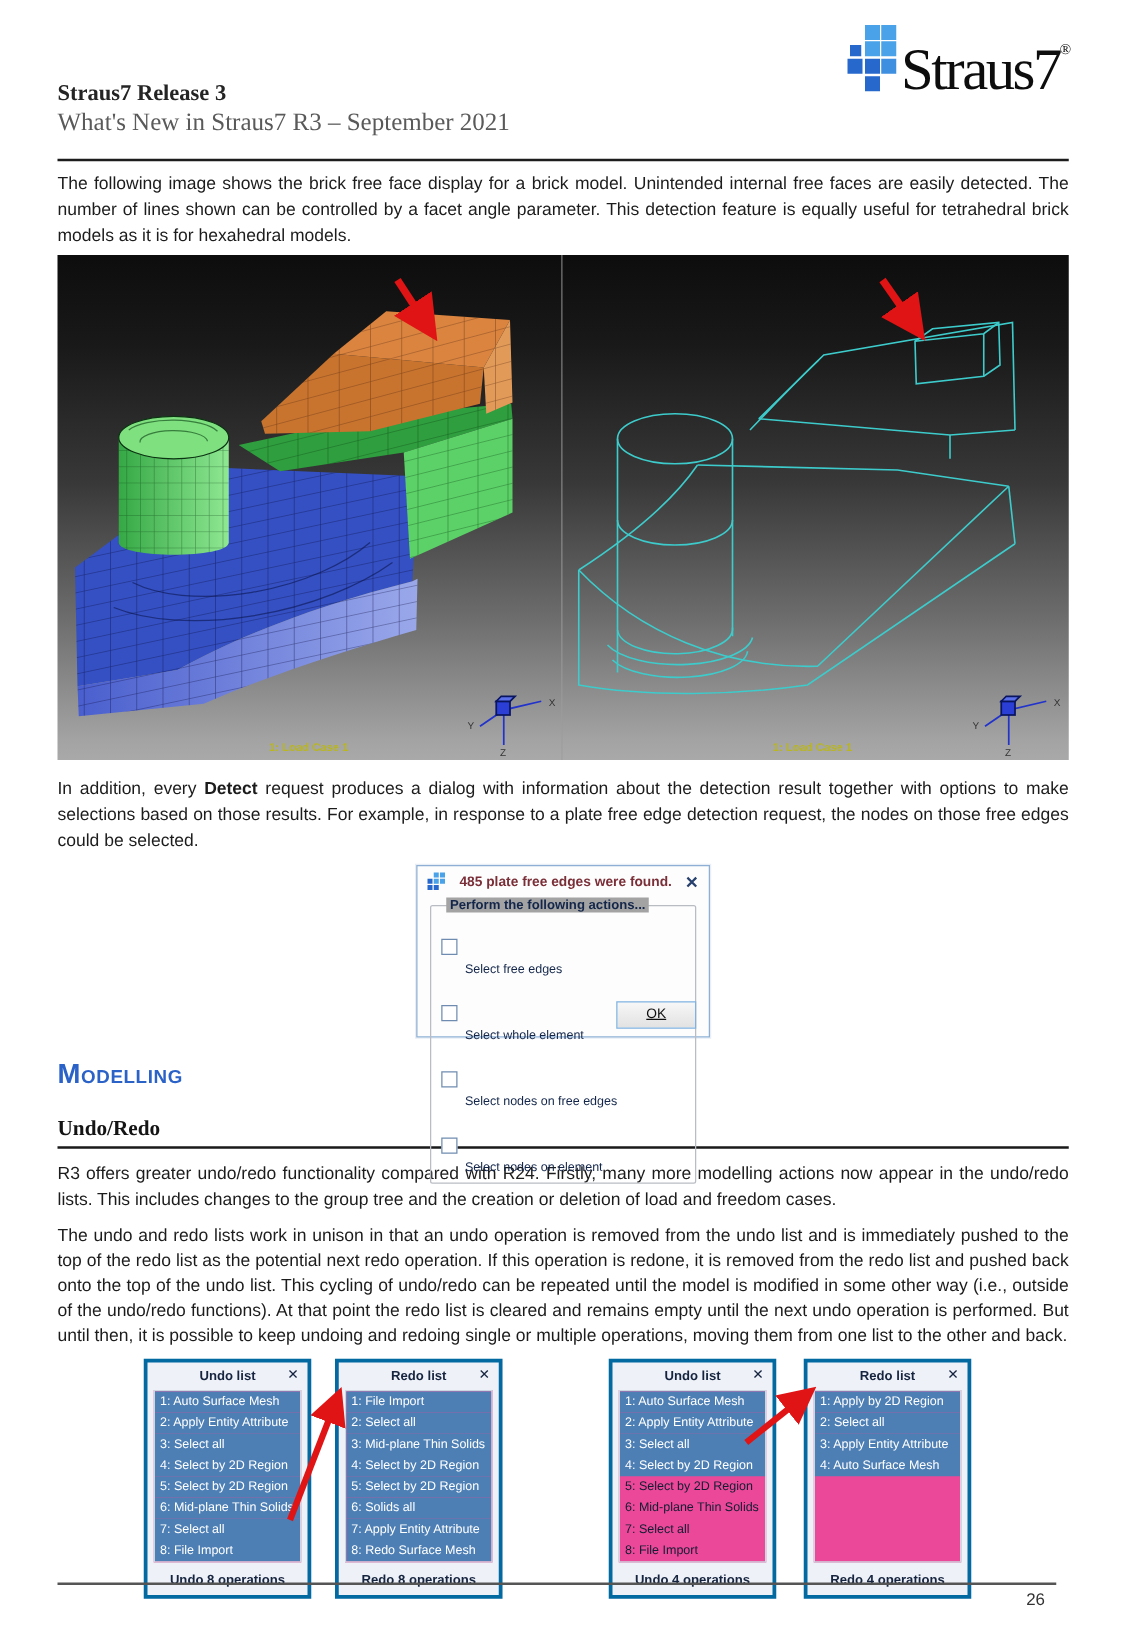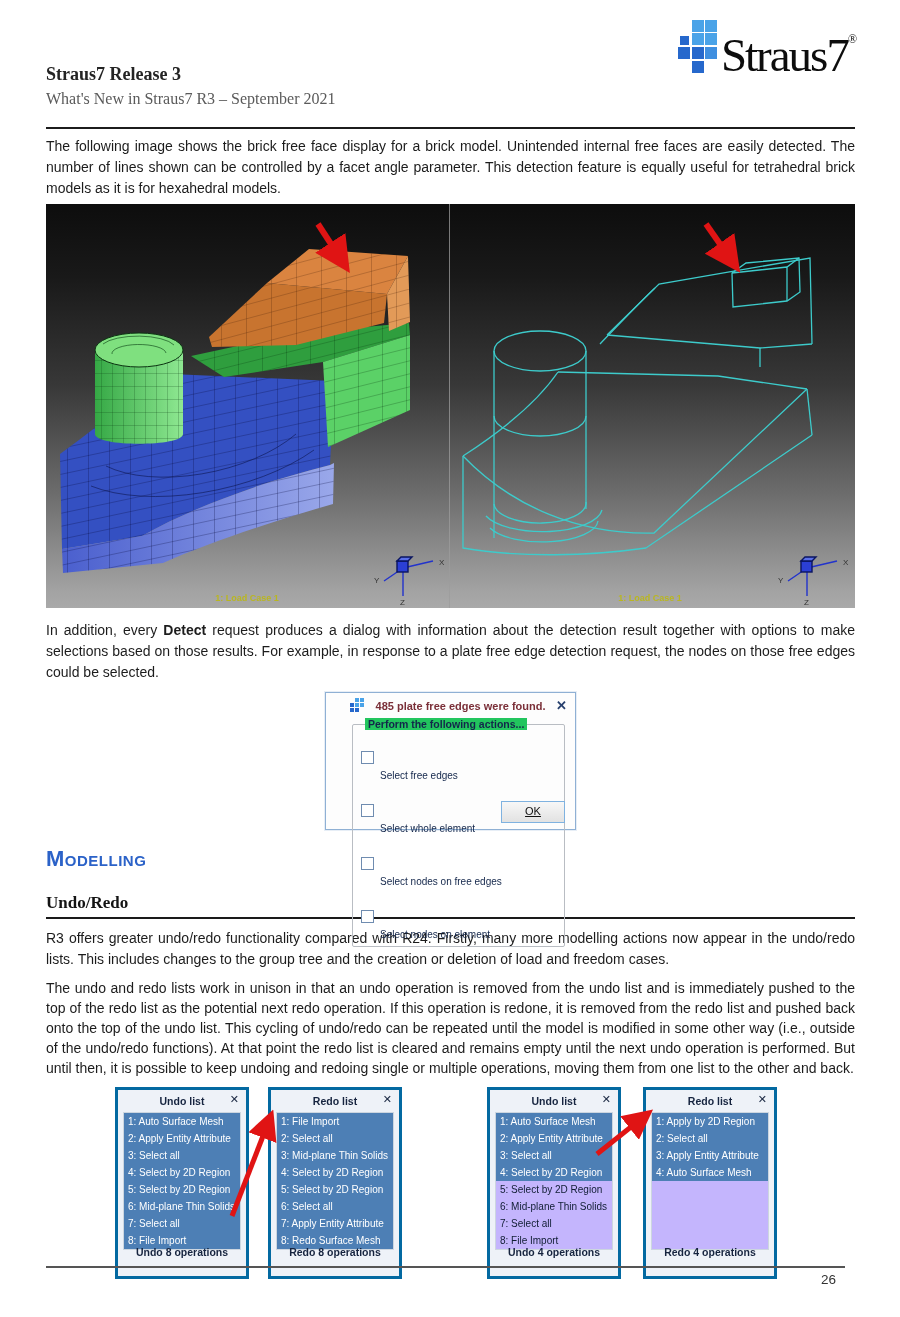--- a/index.html
+++ b/index.html
@@ -4,21 +4,21 @@
 <style>
   html,body{margin:0;padding:0;background:#fff;}
   .page{position:relative;width:900px;height:1317px;background:#fff;overflow:hidden;
         font-family:"Liberation Sans","DejaVu Sans",sans-serif;color:#1c1c1c;}
   .content{padding:0 45px 0 46px;}
 
   
   .hdr{position:relative;padding-top:20px;}
   .hdr-title{font-family:"Liberation Serif","DejaVu Serif",serif;font-weight:bold;
              font-size:18px;line-height:20px;color:#242424;margin-top:44px;}
-  .hdr-sub{font-family:"Liberation Serif","DejaVu Serif",serif;font-size:16px;
+  .hdr-sub{font-family:"Liberation Serif","DejaVu Serif",serif;font-size:20px;
            line-height:17px;color:#5a5a5a;margin-top:6px;}
   .logo{position:absolute;right:-2px;top:14px;display:flex;align-items:flex-start;}
   .mosaic{position:relative;width:41px;height:54px;margin-top:6px;}
   .mosaic i{position:absolute;display:block;}
   .logo-word{font-family:"Liberation Serif","DejaVu Serif",serif;font-size:47px;
              line-height:50px;color:#0d0d0d;letter-spacing:-2px;margin-left:2px;}
   .logo-reg{font-size:12px;vertical-align:28px;letter-spacing:0;}
   .rule{height:2px;background:#1c1c1c;margin-top:20px;}
 
   
@@ -30,28 +30,28 @@
   
   .viewer{margin-top:5px;height:404px;display:flex;
           background:linear-gradient(180deg,#0d0d0d 0%,#191919 18%,#383838 45%,#6d6d6d 72%,#a3a3a3 96%,#a9a9a9 100%);}
   .pane{position:relative;height:404px;}
   .pane-l{width:403px;} .divider{width:1px;background:#9c9c9c;opacity:.75;}
   .pane-r{width:405px;}
   .pane svg{display:block;width:100%;height:100%;}
 
   
   .dlg{width:233px;height:136px;margin:9px auto 0;background:#fdfdfd;
-       border:1px solid #8fb0d4;box-shadow:0 0 0 1px #e7eef6;position:relative;font-family:"Liberation Sans",sans-serif;padding-left:16px;}
+       border:1px solid #8fb0d4;box-shadow:0 0 0 1px #e7eef6;position:relative;font-family:"Liberation Sans",sans-serif;}
   .dlg-title{height:25px;display:flex;align-items:center;padding:0 8px;}
   .dlg-ico{position:relative;width:15px;height:15px;flex:0 0 15px;}
   .dlg-ico i{position:absolute;display:block;}
   .dlg-cap{flex:1;text-align:center;font-size:11px;font-weight:bold;color:#7a2f38;}
   .dlg-x{color:#27406e;font-size:13px;font-weight:bold;cursor:default;}
   .gbox{position:relative;margin:6px 10px 0;border:1px solid #b9bdc3;border-radius:2px;padding:9px 8px 4px;}
-  .gbox-cap{position:absolute;top:-7px;left:12px;background:#22c55e;padding:0 3px;
+  .gbox-cap{position:absolute;top:-7px;left:12px;background:#a3a3a3;padding:0 3px;
             font-size:10.5px;font-weight:bold;color:#13264a;}
   .chk-row{display:flex;align-items:center;margin:0 0 6px;}
   .chk{width:11px;height:11px;border:1px solid #6f8cb0;background:#fff;margin-right:6px;flex:0 0 11px;}
   .chk-lab{font-size:10px;font-weight:normal;color:#13264a;margin-top:36px;}
   .dlg-okrow{position:absolute;right:10px;bottom:6px;}
   .okbtn{width:62px;height:20px;font-size:11px;color:#101010;text-align:center;line-height:18px;
          background:linear-gradient(#f7f7f7,#e2e2e2);border:1px solid #7fb2e0;}
   .okbtn span{text-decoration:underline;}
 
   
@@ -61,24 +61,24 @@
        font-weight:bold;font-size:17px;line-height:20px;color:#141414;}
   .sub-rule{height:2px;background:#1a1a1a;margin-top:4px;}
 
   
   .strip{position:relative;margin-top:4px;height:196px;}
   .panel{position:absolute;top:5px;width:128px;height:186px;background:#eef2f8;
          border:3px solid #0369a1;}
   .ptitle{position:relative;height:21px;display:flex;align-items:center;justify-content:center;
           font-size:10.5px;font-weight:bold;color:#16243f;}
   .px{position:absolute;right:7px;top:3px;font-size:11px;font-weight:bold;color:#16243f;}
-  .plist{margin:1px 5px 0;background:#c4b5fd;border:1px solid #ccd6e0;height:136px;overflow:hidden;}
+  .plist{margin:1px 5px 0;background:#ec4899;border:1px solid #ccd6e0;height:136px;overflow:hidden;}
   .pitem{height:17px;line-height:17px;padding-left:4px;font-size:10px;color:#101d33;white-space:nowrap;}
   .pitem.sel{background:#4d7fb5;color:#fff;}
-  .pfoot{position:absolute;left:0;right:0;bottom:12px;height:23px;line-height:23px;text-align:center;
+  .pfoot{position:absolute;left:0;right:0;bottom:0;height:23px;line-height:23px;text-align:center;
          font-size:10.5px;font-weight:bold;color:#16243f;}
   .arrows{position:absolute;inset:0;pointer-events:none;}
 
   
   .foot-rule{position:absolute;left:46px;width:799px;top:1266px;height:2px;background:#555;}
   .pageno{position:absolute;top:1272px;left:46px;width:790px;text-align:right;
           font-size:13.5px;color:#333;}
 </style>
 </head>
 <body>
@@ -298,21 +298,21 @@
         <div class="ptitle">
           <span>Redo list</span>
           <span class="px">✕</span>
         </div>
         <div class="plist">
           <div class="pitem sel">1: File Import</div>
           <div class="pitem sel">2: Select all</div>
           <div class="pitem sel">3: Mid-plane Thin Solids</div>
           <div class="pitem sel">4: Select by 2D Region</div>
           <div class="pitem sel">5: Select by 2D Region</div>
-          <div class="pitem sel">6: Select all</div>
+          <div class="pitem sel">6: Solids all</div>
           <div class="pitem sel">7: Apply Entity Attribute</div>
           <div class="pitem sel">8: Redo Surface Mesh</div>
         </div>
         <div class="pfoot">Redo 8 operations</div>
       </div>
 
       <div class="panel" style="left:441px">
         <div class="ptitle">
           <span>Undo list</span>
           <span class="px">✕</span>

